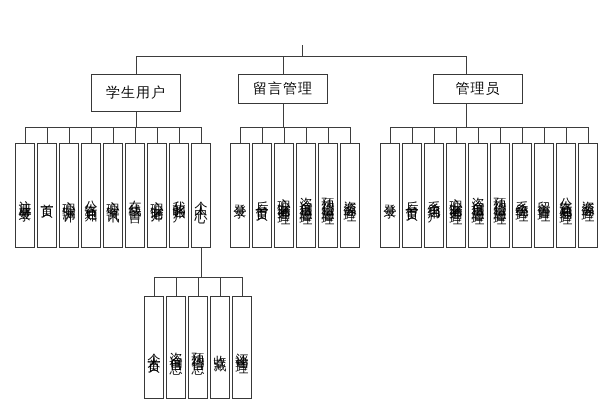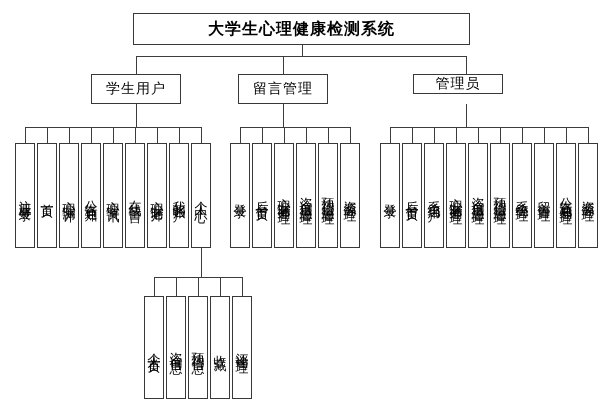--- a/index.html
+++ b/index.html
@@ -69,24 +69,21 @@
       <line x1="566.5" y1="127" x2="566.5" y2="143"></line>
       <line x1="588.5" y1="127" x2="588.5" y2="143"></line>
       <line x1="201.5" y1="248" x2="201.5" y2="277"></line>
       <line x1="154" y1="277.5" x2="242" y2="277.5"></line>
       <line x1="154.5" y1="277" x2="154.5" y2="296"></line>
       <line x1="176.5" y1="277" x2="176.5" y2="296"></line>
       <line x1="198.5" y1="277" x2="198.5" y2="296"></line>
       <line x1="220.5" y1="277" x2="220.5" y2="296"></line>
       <line x1="242.5" y1="277" x2="242.5" y2="296"></line>
     </svg>
-<div class="node h title" style="left: 133px; top: 13px; width: 337px; height: 32px;">
-      <span>大学生心理健康检测系统</span>
-    </div>
-    <div class="node h l2" style="left: 91px; top: 74px; width: 90px; height: 30px;">
+    <div class="node h l2" style="left: 91px; top: 74px; width: 90px; height: 38px;">
       <span>学生用户</span>
     </div>
     <div class="node v" style="left: 15px; top: 143px; width: 20px; height: 105px;">
       <span>注册登录</span>
     </div>
     <div class="node v" style="left: 37px; top: 143px; width: 20px; height: 105px;">
       <span>首页</span>
     </div>
     <div class="node v" style="left: 59px; top: 143px; width: 20px; height: 105px;">
       <span>心理测评</span>
@@ -123,21 +120,21 @@
     </div>
     <div class="node v" style="left: 296px; top: 143px; width: 20px; height: 105px;">
       <span>咨询信息管理</span>
     </div>
     <div class="node v" style="left: 318px; top: 143px; width: 20px; height: 105px;">
       <span>预约信息管理</span>
     </div>
     <div class="node v" style="left: 340px; top: 143px; width: 20px; height: 105px;">
       <span>资源管理</span>
     </div>
-    <div class="node h l2" style="left: 413px; top: 74px; width: 90px; height: 20px;">
+    <div class="node h l2" style="left: 433px; top: 74px; width: 90px; height: 30px;">
       <span>管理员</span>
     </div>
     <div class="node v" style="left: 380px; top: 143px; width: 20px; height: 105px;">
       <span>登录</span>
     </div>
     <div class="node v" style="left: 402px; top: 143px; width: 20px; height: 105px;">
       <span>后台首页</span>
     </div>
     <div class="node v" style="left: 424px; top: 143px; width: 20px; height: 105px;">
       <span>系统用户</span>

